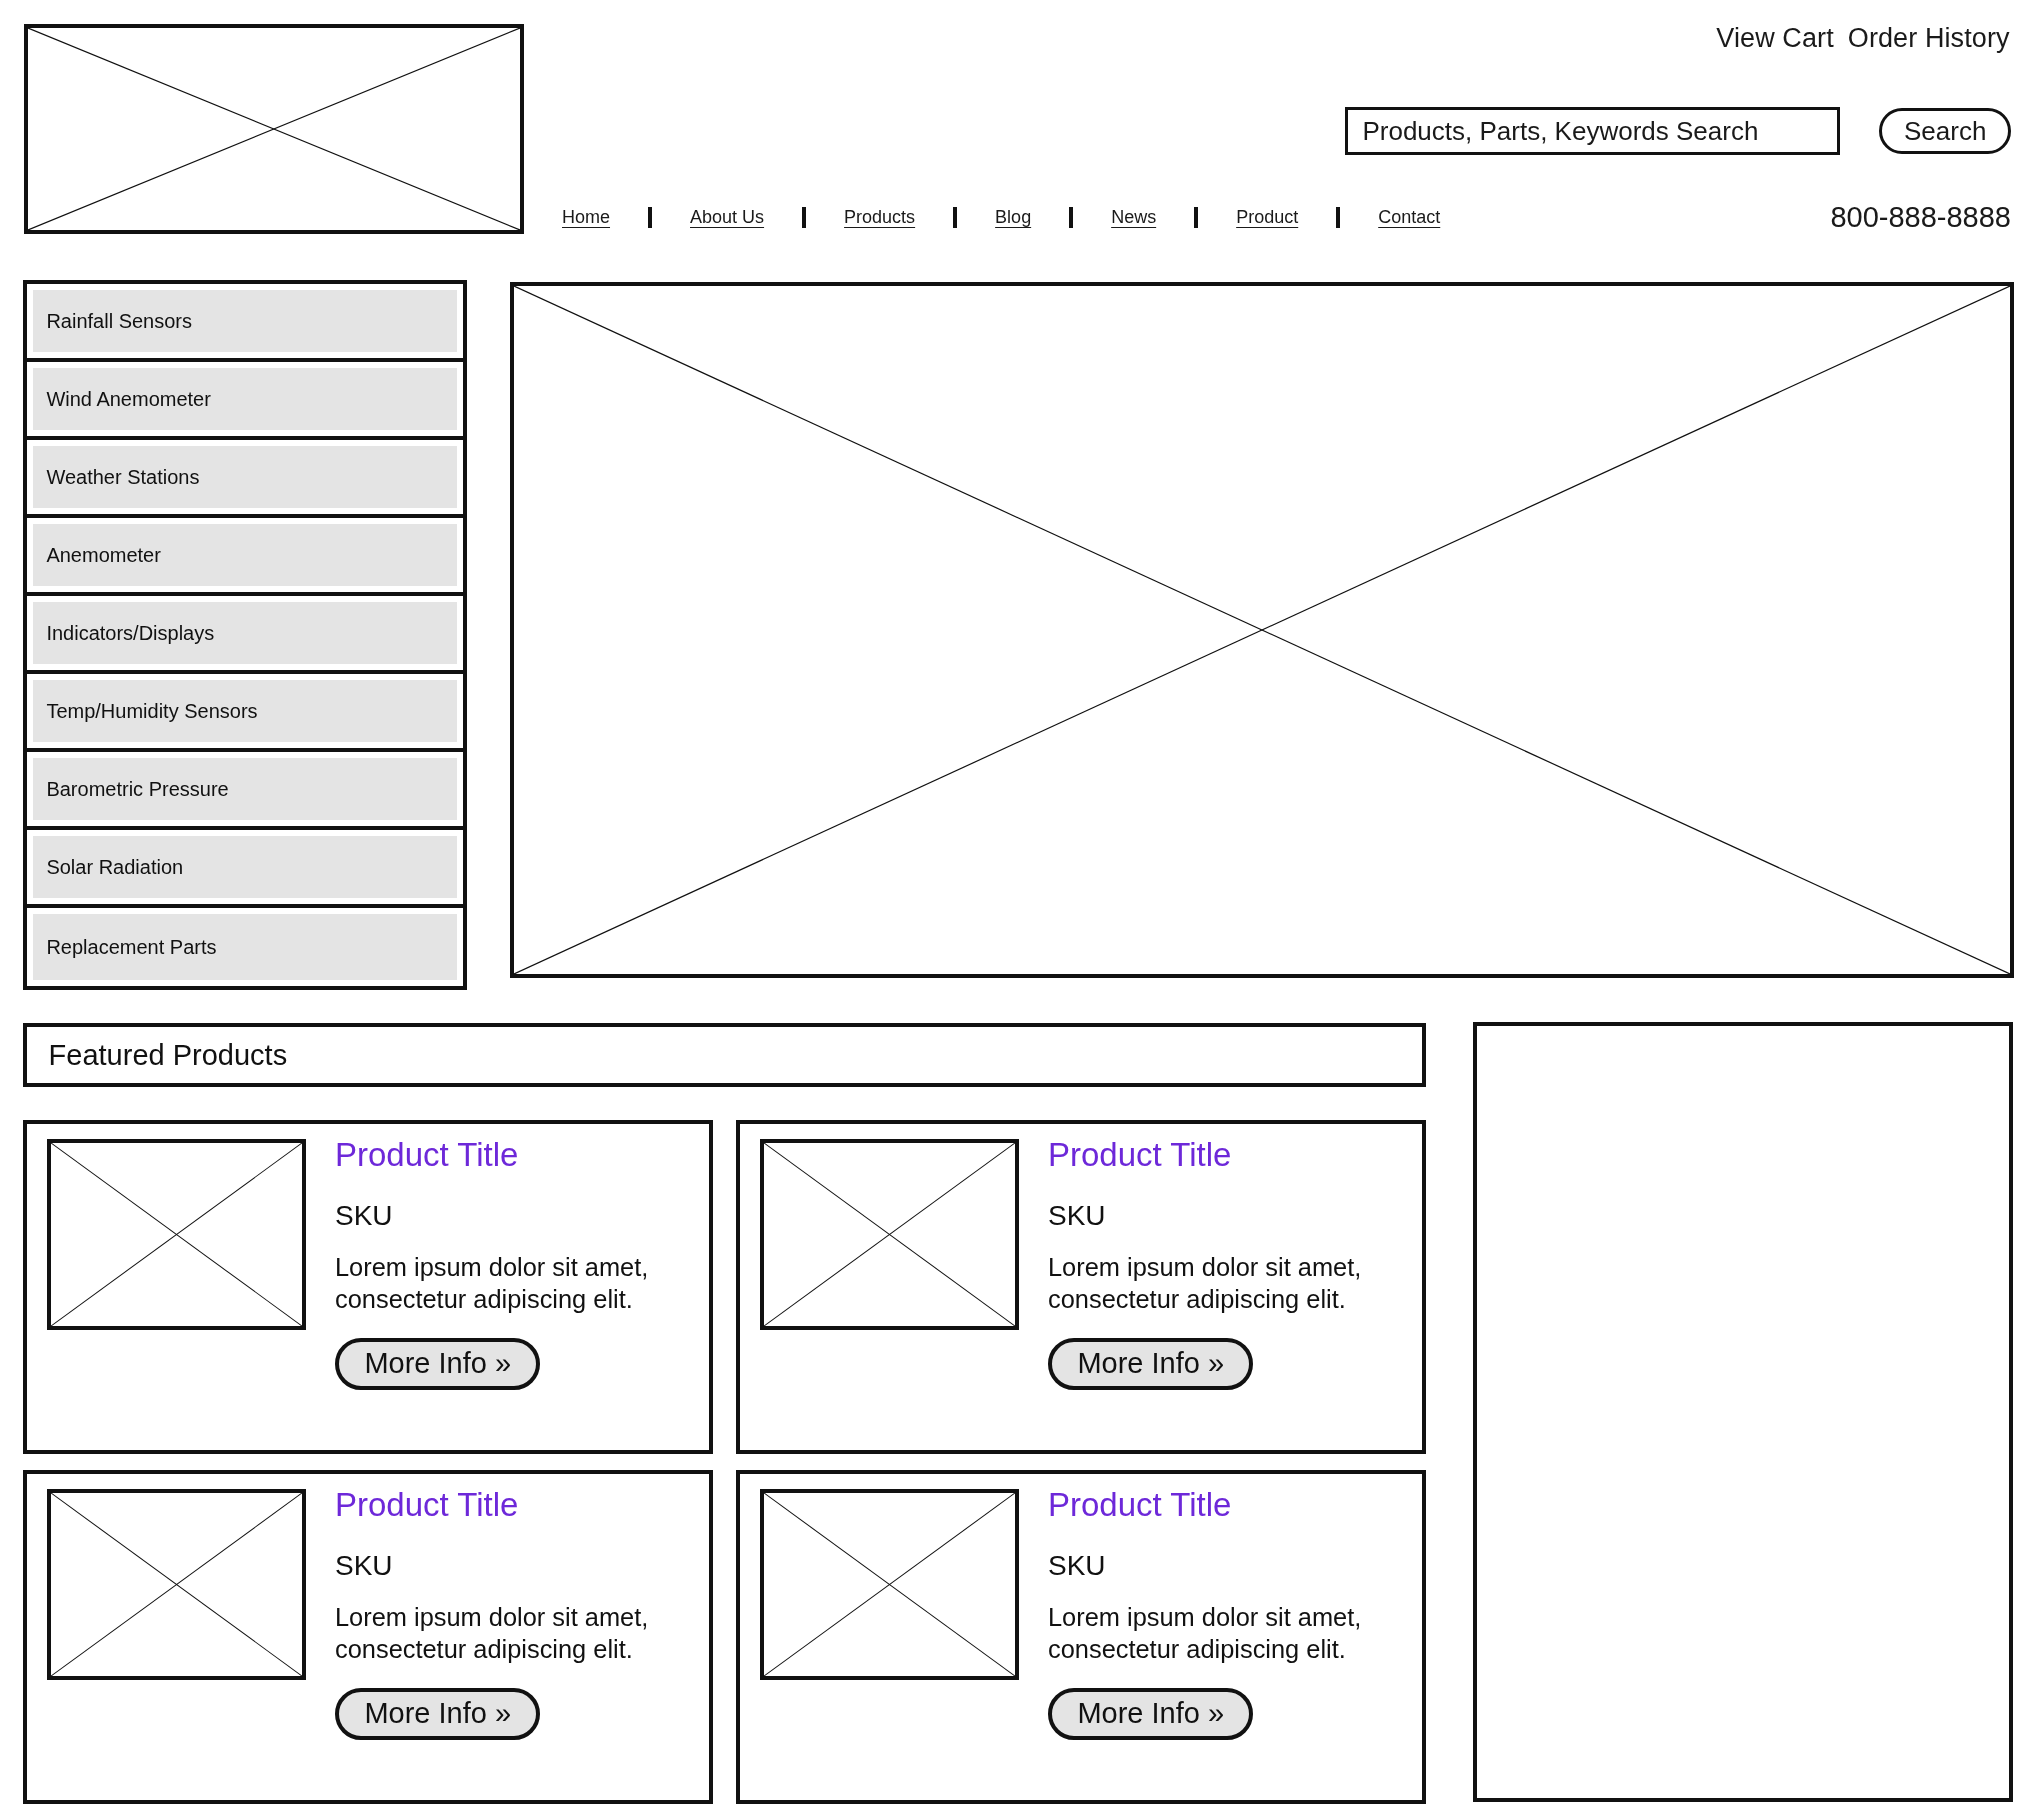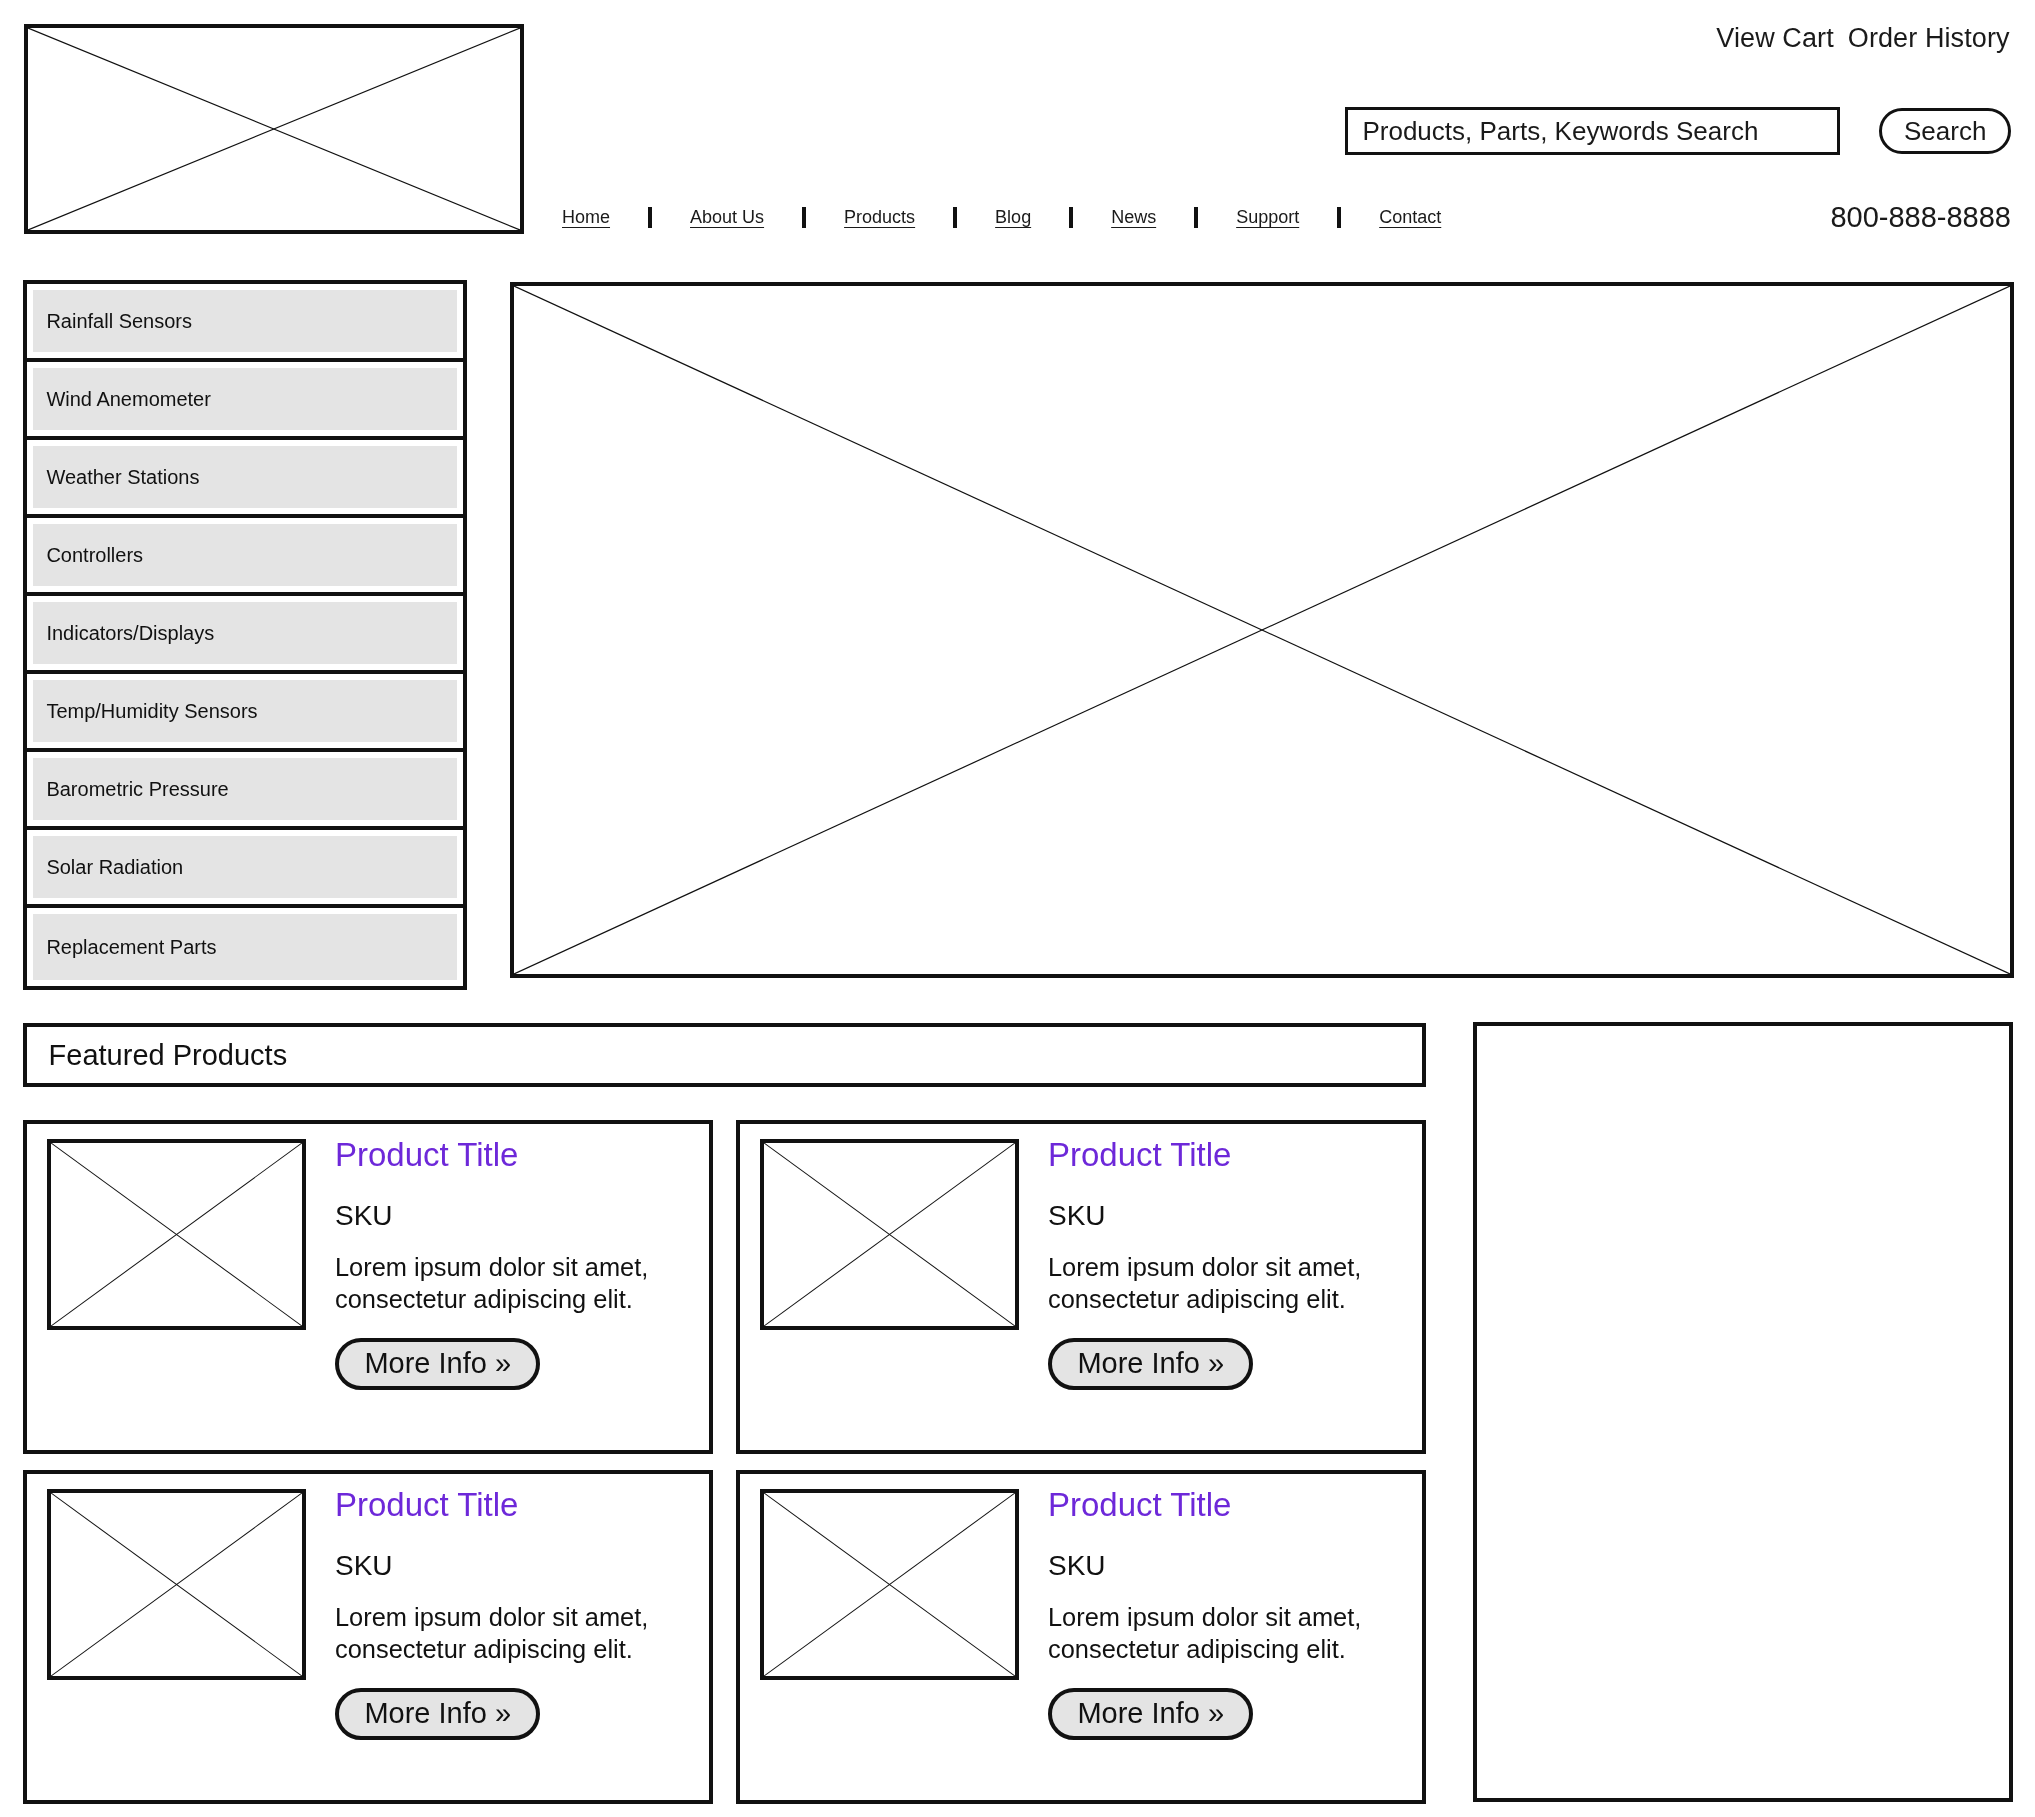--- a/index.html
+++ b/index.html
@@ -291,41 +291,41 @@
     <span class="nav-sep"></span>
     <span style="width:38px"></span>
   <span class="nav-link">Blog</span>
   <span style="width:38px"></span>
     <span class="nav-sep"></span>
     <span style="width:38px"></span>
   <span class="nav-link">News</span>
   <span style="width:38px"></span>
     <span class="nav-sep"></span>
     <span style="width:38px"></span>
-  <span class="nav-link">Support</span>
+  <span class="nav-link">Product</span>
   <span style="width:38px"></span>
     <span class="nav-sep"></span>
     <span style="width:38px"></span>
   <span class="nav-link">Contact</span>
 </nav>
 
 <div id="phone-number">800-888-8888</div>
 
 <div id="category-sidebar">
   <div class="cat-item">
     <span class="cat-pill">Rainfall Sensors</span>
   </div>
   <div class="cat-item">
     <span class="cat-pill">Wind Anemometer</span>
   </div>
   <div class="cat-item">
     <span class="cat-pill">Weather Stations</span>
   </div>
   <div class="cat-item">
-    <span class="cat-pill">Controllers</span>
+    <span class="cat-pill">Anemometer</span>
   </div>
   <div class="cat-item">
     <span class="cat-pill">Indicators/Displays</span>
   </div>
   <div class="cat-item">
     <span class="cat-pill">Temp/Humidity Sensors</span>
   </div>
   <div class="cat-item">
     <span class="cat-pill">Barometric Pressure</span>
   </div>

